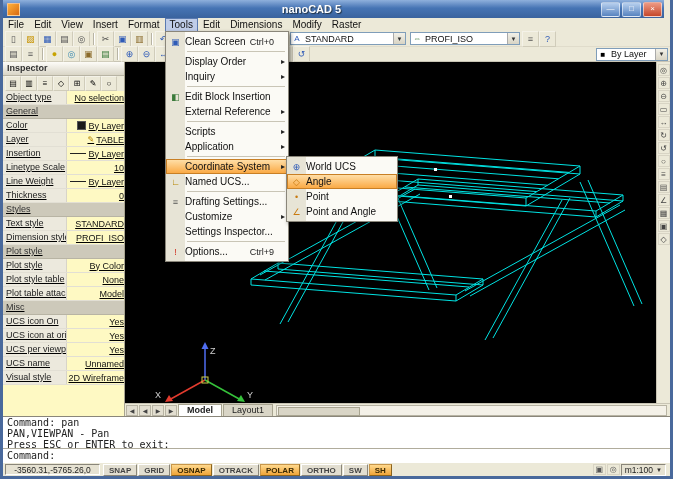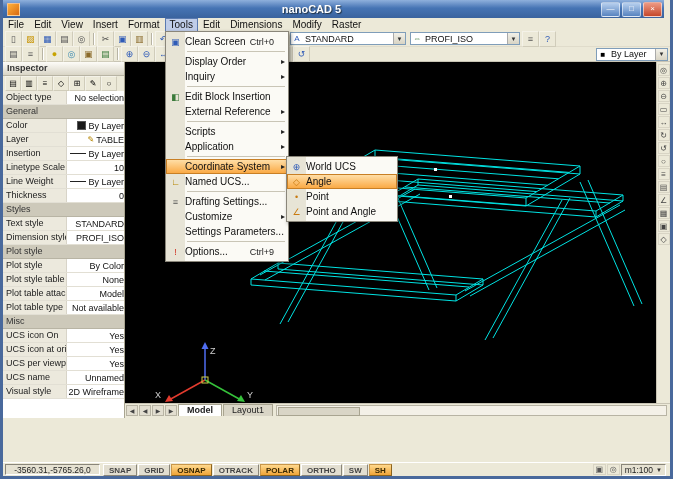--- a/index.html
+++ b/index.html
@@ -35,21 +35,21 @@
   .combo-val{flex:1;padding-left:2px;white-space:nowrap;overflow:hidden;color:#111;}
   .combo-arrow{width:11px;align-self:stretch;background:linear-gradient(#f2f0e8,#d8d4c4);border-left:1px solid #aaa;
                font-size:6px;display:flex;align-items:center;justify-content:center;color:#333;flex:none;}
   .spring{flex:1;}
   
   .inspector{position:absolute;left:0;top:62px;width:122px;height:356px;background:#f0ede2;border-right:1px solid #a8a490;box-sizing:border-box;}
   .insp-title{height:13px;line-height:13px;font-size:9px;font-weight:bold;color:#333;padding-left:4px;
               background:linear-gradient(#fdfcf8,#d9d5c6);border-bottom:1px solid #b8b4a4;}
   .insp-tools{height:15px;display:flex;align-items:center;border-bottom:1px solid #b8b4a4;background:#ece9d8;padding-left:2px;}
   .insp-tools .tb-btn{width:14px;height:13px;font-size:8px;}
-  .insp-grid{position:absolute;top:29px;left:0;right:0;bottom:0;background:#ffffff;overflow:hidden;font-size:9px;}
+  .insp-grid{position:absolute;top:29px;left:0;right:0;bottom:0;background:#fef9c3;overflow:hidden;font-size:9px;text-decoration:underline;}
   .prow{display:flex;height:13px;line-height:12px;border-bottom:1px solid #e2dfd4;}
   .plabel{width:60px;background:#ece9dd;border-right:1px solid #d8d4c8;padding-left:3px;white-space:nowrap;overflow:hidden;color:#222;flex:none;}
   .pvalue{flex:1;padding-left:3px;white-space:nowrap;overflow:hidden;display:flex;align-items:center;color:#111;justify-content:flex-end;}
   .psection{height:13px;line-height:13px;background:#cdc9ba;border-bottom:1px solid #b8b4a4;padding-left:3px;color:#333;}
   .swatch{width:7px;height:7px;background:#1a1a1a;border:1px solid #555;margin-right:2px;flex:none;}
   .linesample{width:16px;height:0;border-top:1px solid #222;margin-right:2px;flex:none;}
   .pencil{color:#b58500;font-size:8px;margin-right:2px;flex:none;}
   
   .canvas{position:absolute;left:122px;top:62px;width:531px;height:341px;background:#000;}
   .canvas svg{display:block;}
@@ -269,26 +269,20 @@
         <div class="prow">
           <span class="plabel">Plot style table</span>
           <span class="pvalue">
             <span>None</span>
           </span>
         </div>
         <div class="prow">
           <span class="plabel">Plot table attach...</span>
           <span class="pvalue">
             <span>Model</span>
-          </span>
-        </div>
-        <div class="prow">
-          <span class="plabel">Plot table type</span>
-          <span class="pvalue">
-            <span>Not available</span>
           </span>
         </div>
         <div class="psection">Misc</div>
         <div class="prow">
           <span class="plabel">UCS icon On</span>
           <span class="pvalue">
             <span>Yes</span>
           </span>
         </div>
         <div class="prow">
@@ -369,20 +363,28 @@
       <span class="tab-nav">◀</span>
       <span class="tab-nav">▶</span>
       <span class="tab-nav">▶</span>
       <span class="tab active">Model</span>
       <span class="tab">Layout1</span>
       <span class="tab-scroll">
         <span class="tab-thumb"></span>
       </span>
     </div>
 
+  <div class="cmd">
+    <div id="cmdhist">
+        <div class="cmdline">Command: pan</div>
+        <div class="cmdline">PAN,VIEWPAN - Pan</div>
+        <div class="cmdline">Press ESC or ENTER to exit:</div>
+      </div>
+    <div class="cmd-prompt">Command:</div>
+  </div>
 
   <div class="statusbar" id="statusbar">
       <span class="coords">-3560.31,-5765.26,0</span>
       <span class="toggle">SNAP</span>
       <span class="toggle">GRID</span>
       <span class="toggle active">OSNAP</span>
       <span class="toggle">OTRACK</span>
       <span class="toggle active">POLAR</span>
       <span class="toggle">ORTHO</span>
       <span class="toggle">SW</span>
@@ -464,21 +466,21 @@
         <span class="mi-arrow"></span>
       </div>
       <div class="mi">
         <span class="mi-icon"></span>
         <span class="mi-label">Customize</span>
         <span class="mi-spring"></span>
         <span class="mi-arrow">▸</span>
       </div>
       <div class="mi">
         <span class="mi-icon"></span>
-        <span class="mi-label">Settings Parameters...</span>
+        <span class="mi-label">Settings Inspector...</span>
         <span class="mi-spring"></span>
         <span class="mi-arrow"></span>
       </div>
       <div class="msep"></div>
       <div class="mi">
         <span class="mi-icon" style="color: rgb(208, 48, 32);">!</span>
         <span class="mi-label">Options...</span>
         <span class="mi-spring"></span>
         <span class="mi-short">Ctrl+9</span>
         <span class="mi-arrow"></span>

